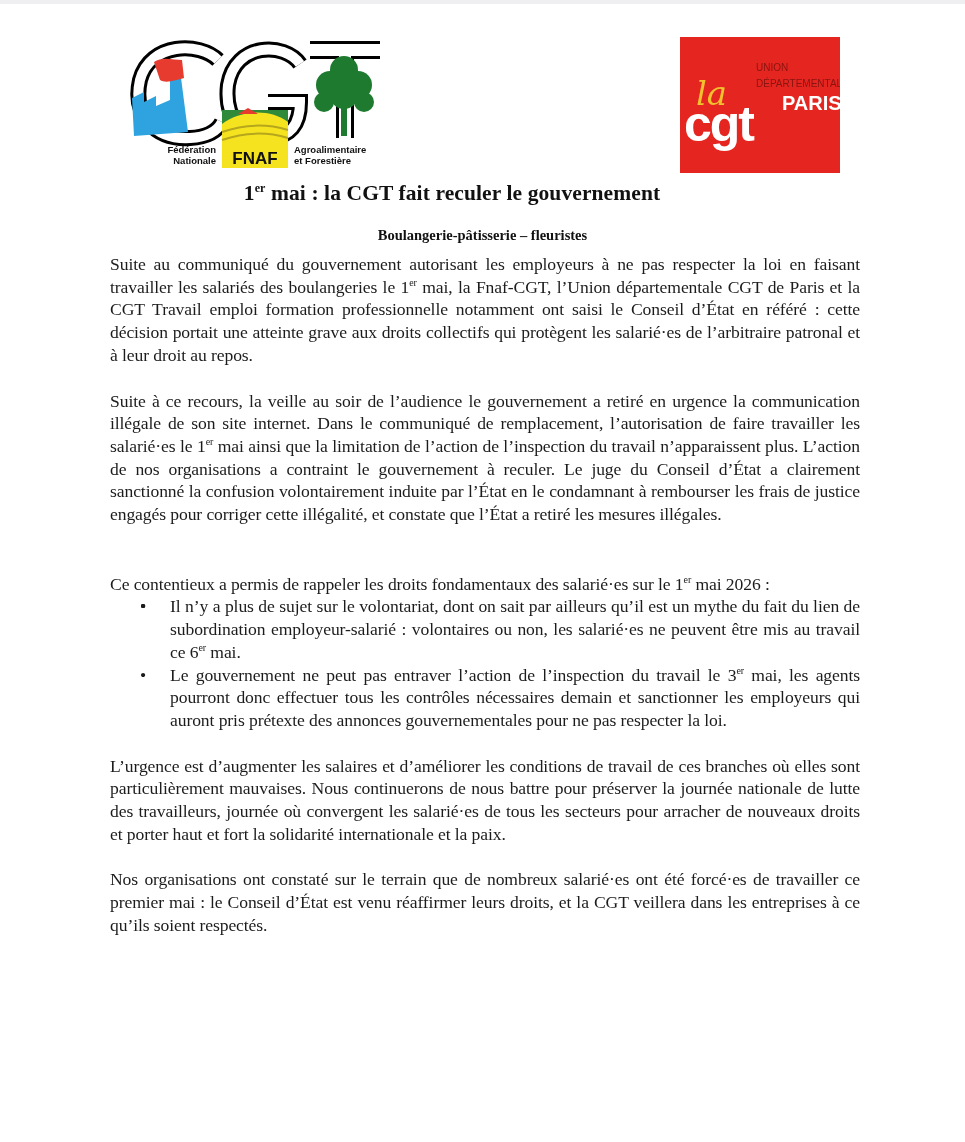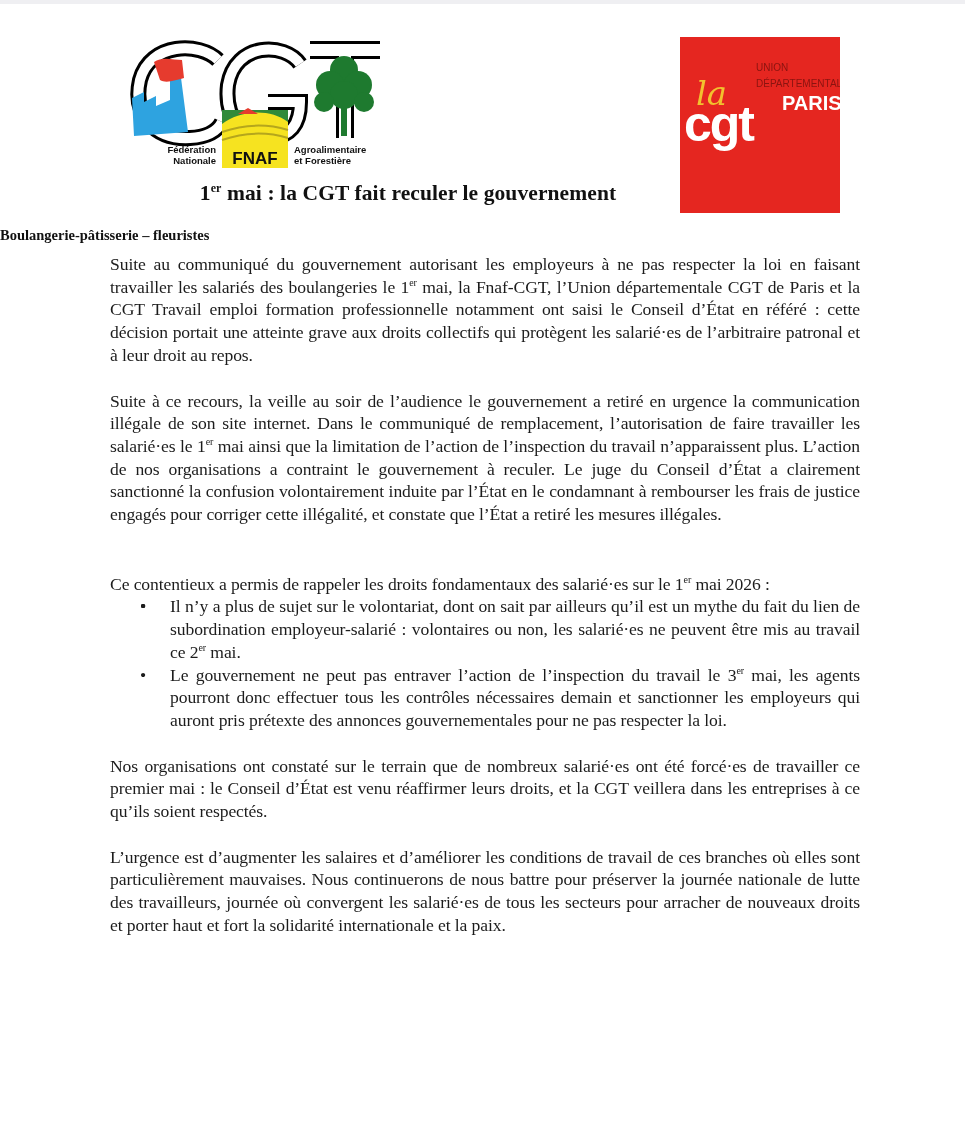--- a/index.html
+++ b/index.html
@@ -5,28 +5,28 @@
   html, body { margin: 0; padding: 0; }
   body {
     width: 965px; height: 1142px; overflow: hidden;
     background: #ffffff;
     font-family: "Liberation Serif", serif;
     color: #1a1a1a;
     position: relative;
   }
   .topbar { position: absolute; left: 0; top: 0; width: 965px; height: 4px; background: #efeff2; }
   .logo-left { position: absolute; left: 130px; top: 40px; width: 260px; height: 135px; }
-  .logo-right { position: absolute; left: 680px; top: 37px; width: 160px; height: 176px; background: #e52620; }
+  .logo-right { position: absolute; left: 680px; top: 37px; width: 160px; height: 136px; background: #e52620; }
   .title {
     position: absolute; left: 0; top: 181px; width: 816px; text-align: center;
-    font-weight: bold; font-size: 21.5px; letter-spacing: 0.1px; color: #111;
+    font-weight: bold; font-size: 21.5px; letter-spacing: 0.1px; color: #111; padding-left: 44px;
   }
   .title sup { font-size: 12px; vertical-align: 8px; line-height: 0; }
   .subtitle {
-    position: absolute; left: 0; top: 227px; width: 965px; text-align: left;
+    position: absolute; left: 0; top: 227px; width: 965px; text-align: center;
     font-weight: bold; font-size: 14.5px; color: #111;
   }
   .body {
     position: absolute; left: 110px; top: 253px; width: 750px;
     font-size: 17.6px; line-height: 22.7px; text-align: justify; color: #1c1c1c;
     letter-spacing: -0.1px;
   }
   .body p { margin: 0 0 23px 0; }
   .body sup { font-size: 10px; vertical-align: 7px; line-height: 0; }
   ul.rights { margin: 0 0 23px 0; padding: 0; list-style: none; }
@@ -98,19 +98,19 @@
 <div class="body">
   <p><span>Suite au communiqué du gouvernement autorisant les employeurs à ne pas respecter la loi en faisant travailler les salariés des boulangeries le 1</span><sup>er</sup><span> mai, la Fnaf-CGT, l’Union départementale CGT de Paris et la CGT Travail emploi formation professionnelle notamment ont saisi le Conseil d’État en référé : cette décision portait une atteinte grave aux droits collectifs qui protègent les salarié·es de l’arbitraire patronal et à leur droit au repos.</span></p>
 
   <p><span>Suite à ce recours, la veille au soir de l’audience le gouvernement a retiré en urgence la communication illégale de son site internet. Dans le communiqué de remplacement, l’autorisation de faire travailler les salarié·es le 1</span><sup>er</sup><span> mai ainsi que la limitation de l’action de l’inspection du travail n’apparaissent plus. L’action de nos organisations a contraint le gouvernement à reculer. Le juge du Conseil d’État a clairement sanctionné la confusion volontairement induite par l’État en le condamnant à rembourser les frais de justice engagés pour corriger cette illégalité, et constate que l’État a retiré les mesures illégales.</span></p>
 
   <p class="lead"><span>Ce contentieux a permis de rappeler les droits fondamentaux des salarié·es sur le 1</span><sup>er</sup><span> mai 2026 :</span></p>
 
   <ul class="rights">
     <li><span class="bullet">•</span></li>
     <li><span class="bullet">•</span></li>
-    <li><span class="bullet">•</span><span>Il n’y a plus de sujet sur le volontariat, dont on sait par ailleurs qu’il est un mythe du fait du lien de subordination employeur-salarié : volontaires ou non, les salarié·es ne peuvent être mis au travail ce 2</span><sup>er</sup><span> mai.</span></li>
+    <li><span class="bullet">•</span><span>Il n’y a plus de sujet sur le volontariat, dont on sait par ailleurs qu’il est un mythe du fait du lien de subordination employeur-salarié : volontaires ou non, les salarié·es ne peuvent être mis au travail ce 6</span><sup>er</sup><span> mai.</span></li>
     <li><span class="bullet">•</span><span>Le gouvernement ne peut pas entraver l’action de l’inspection du travail le 3</span><sup>er</sup><span> mai, les agents pourront donc effectuer tous les contrôles nécessaires demain et sanctionner les employeurs qui auront pris prétexte des annonces gouvernementales pour ne pas respecter la loi.</span></li>
   </ul>
 
+  <p>L’urgence est d’augmenter les salaires et d’améliorer les conditions de travail de ces branches où elles sont particulièrement mauvaises. Nous continuerons de nous battre pour préserver la journée nationale de lutte des travailleurs, journée où convergent les salarié·es de tous les secteurs pour arracher de nouveaux droits et porter haut et fort la solidarité internationale et la paix.</p>
   <p>Nos organisations ont constaté sur le terrain que de nombreux salarié·es ont été forcé·es de travailler ce premier mai : le Conseil d’État est venu réaffirmer leurs droits, et la CGT veillera dans les entreprises à ce qu’ils soient respectés.</p>
-  <p>L’urgence est d’augmenter les salaires et d’améliorer les conditions de travail de ces branches où elles sont particulièrement mauvaises. Nous continuerons de nous battre pour préserver la journée nationale de lutte des travailleurs, journée où convergent les salarié·es de tous les secteurs pour arracher de nouveaux droits et porter haut et fort la solidarité internationale et la paix.</p>
 </div>
 
 </body></html>

